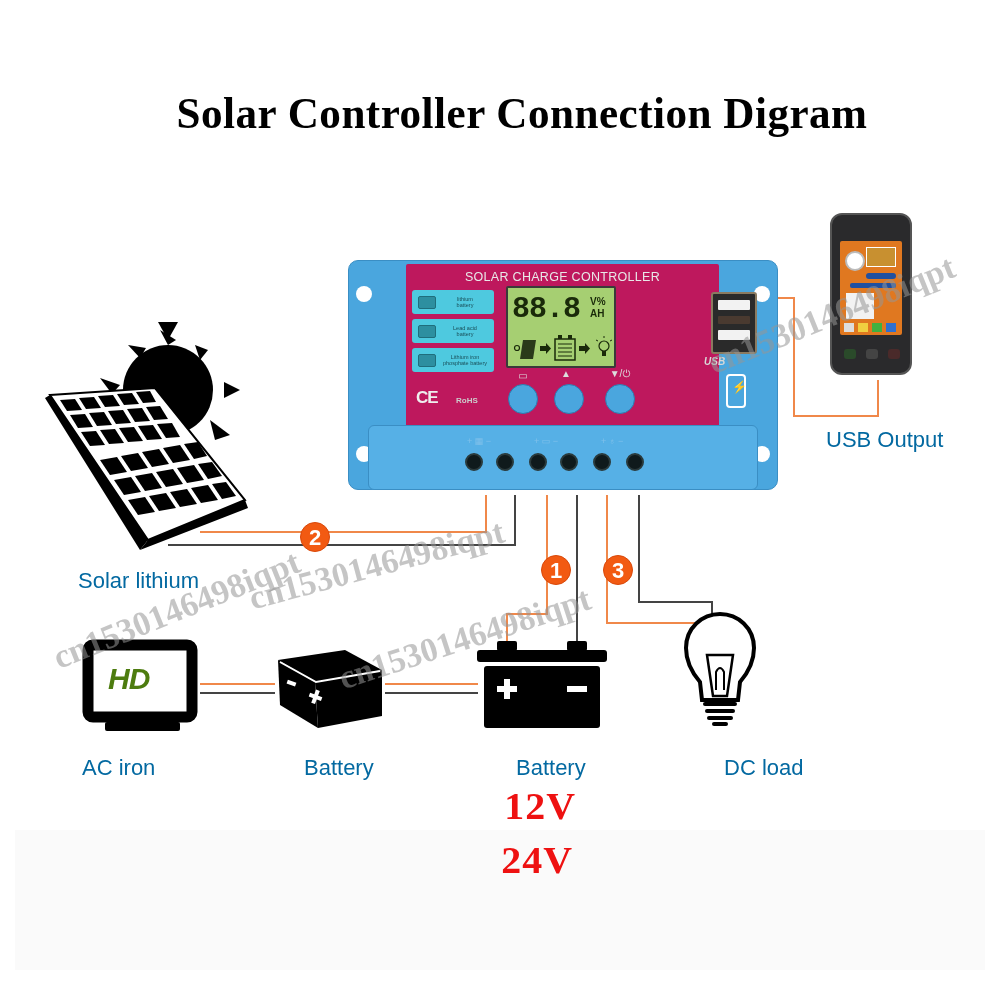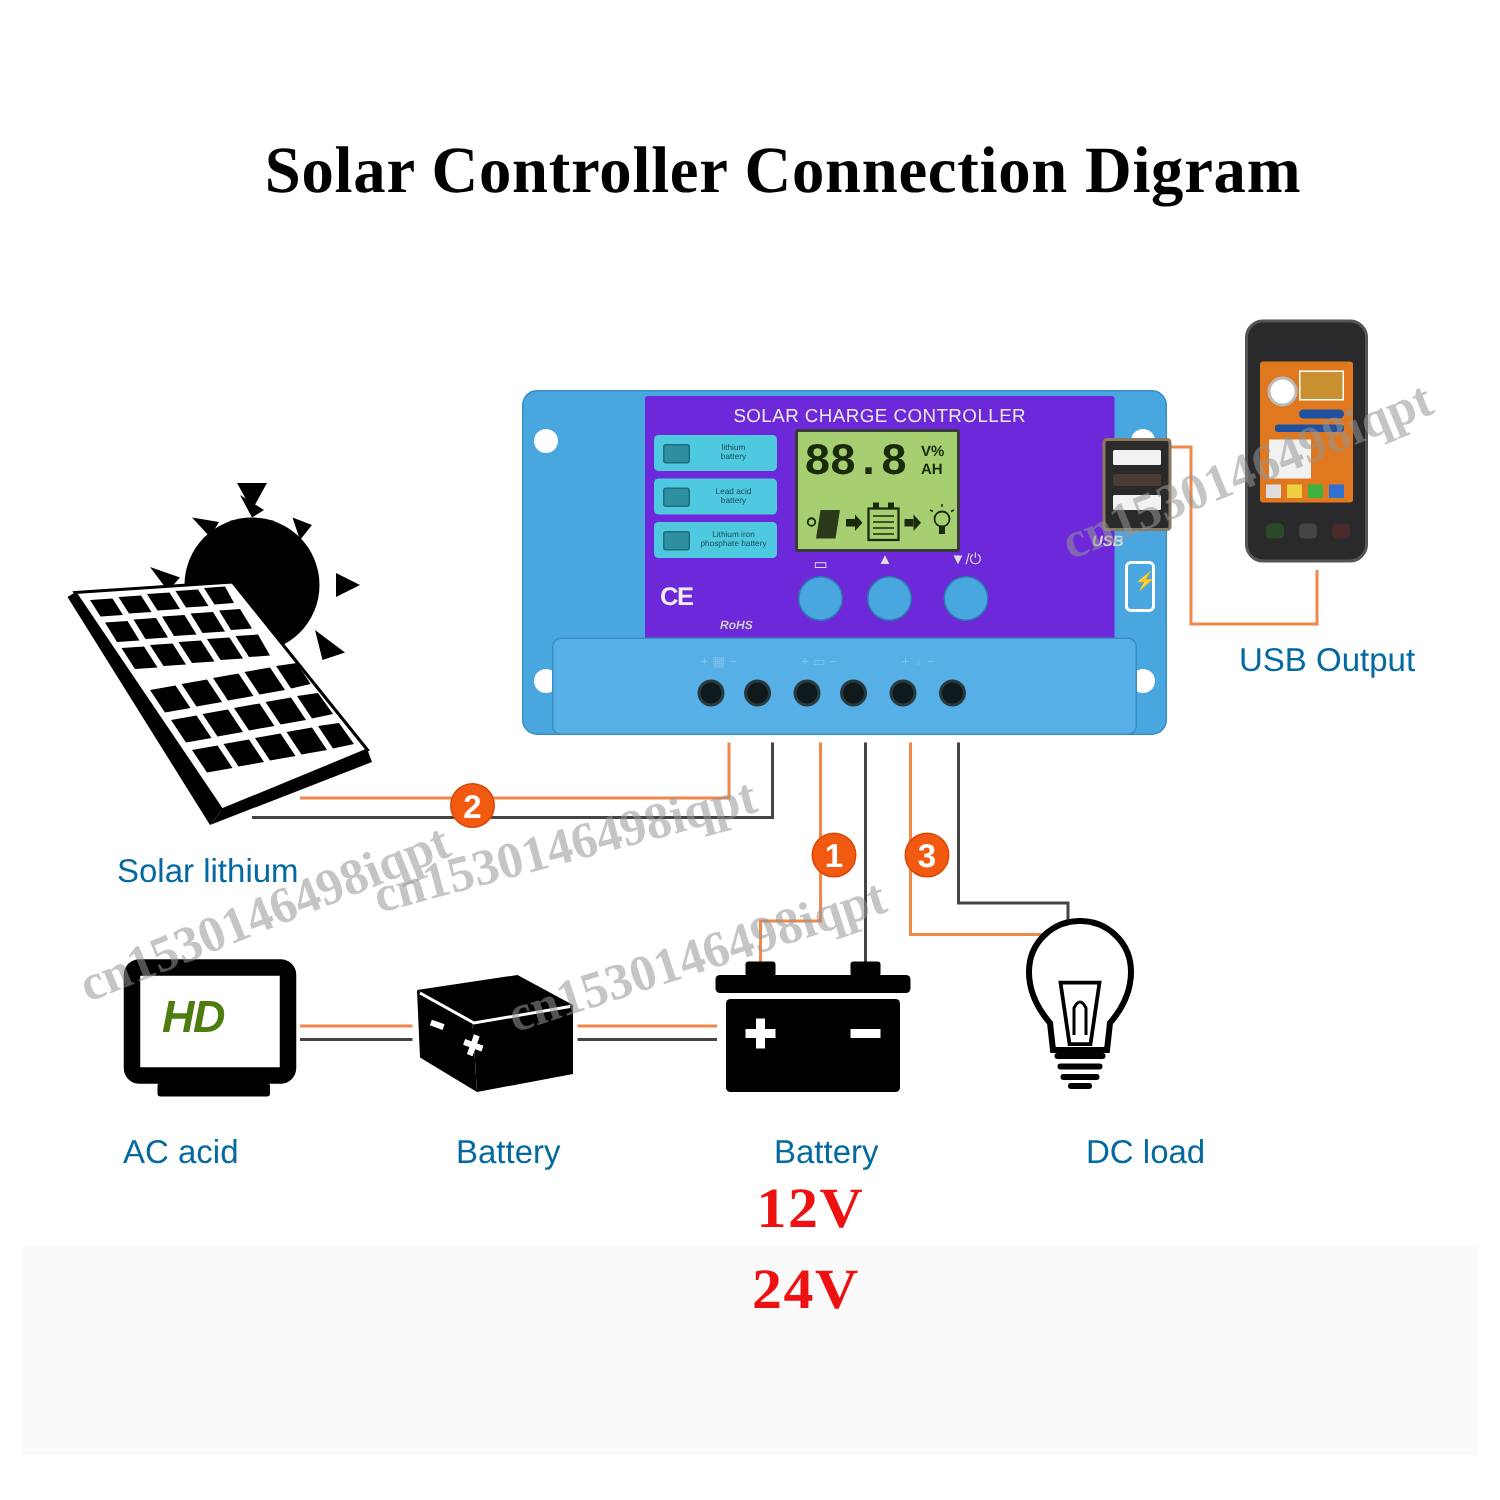--- a/index.html
+++ b/index.html
@@ -23,23 +23,22 @@
     color: #ee1111; letter-spacing: 1px; transform: scaleX(1.05);
   }
 
   
   .ctrl-body { left: 348px; top: 260px; width: 430px; height: 230px; }
   .ctrl-base {
     left: 0; top: 0; width: 430px; height: 230px; background: #4aa6de;
     border-radius: 10px; border: 1px solid #3a8ec4;
   }
   .ctrl-black {
-    left: 58px; top: 4px; width: 313px; height: 168px; background: #6d28d9;
+    left: 58px; top: 4px; width: 313px; height: 168px; background: #be185d;
     border-radius: 2px;
-    margin-left: 24px;
   }
   .mount-hole { width: 16px; height: 16px; border-radius: 50%; background: #fff; }
   .ctrl-title { left: 0; top: 6px; width: 313px; text-align: center; color: #e8e8e8; font-size: 12.5px; letter-spacing: 0.3px; }
 
   .bat-btn {
     width: 82px; height: 24px; background: #4ec9df; border-radius: 3px;
     display: flex; align-items: center; padding-left: 6px;
   }
   .bat-icon { width: 18px; height: 13px; background: #2d8fa0; border: 1px solid #1f6e7c; border-radius: 2px; }
   .bat-text { font-size: 5.5px; color: #1a4e58; text-align: center; flex: 1; line-height: 6px; }
@@ -229,21 +228,21 @@
 
     <div class="abs knob-label" style="left:102px; top:106px;">▭</div>
     <div class="abs knob-label" style="left:145px; top:104px;">▲</div>
     <div class="abs knob-label" style="left:196px; top:104px; width:36px;">▼/⏻</div>
 
     <div class="abs knob" style="left:102px; top:120px;"></div>
     <div class="abs knob" style="left:148px; top:120px;"></div>
     <div class="abs knob" style="left:199px; top:120px;"></div>
 
     <div class="abs" style="left:10px; top:124px; color:#eee; font-size:17px; font-weight:bold; letter-spacing:-1px;">CE</div>
-    <div class="abs" style="left:50px; top:148px; color:#ccc; font-size:8px; font-weight:bold; font-style:italic;text-align:center;">RoHS</div>
+    <div class="abs" style="left:50px; top:132px; color:#ccc; font-size:8px; font-weight:bold; text-align:center;">RoHS</div>
 
     <div class="abs usb-port">
       <div class="abs usb-slot" style="top:6px;"></div>
       <div class="abs usb-slot" style="top:22px; background:#4a3a30; height:8px;"></div>
       <div class="abs usb-slot" style="top:36px;"></div>
     </div>
     <div class="abs usb-text">USB</div>
     <div class="abs phone-icon">
       <div style="position:absolute;left:4px;top:5px;color:#fff;font-size:12px;line-height:12px;">⚡</div>
     </div>
@@ -281,21 +280,21 @@
   <div class="abs" style="left:56px; top:134px; width:12px; height:10px; background:#4a2a2a; border-radius:3px;"></div>
 </div>
 <div class="abs label" style="left:826px; top:427px;">USB Output</div>
 
 <svg width="1000" height="1000">
   <rect x="88" y="645" width="104" height="72" rx="5" fill="#fff" stroke="#000" stroke-width="11"></rect>
   <rect x="130" y="720" width="20" height="6" fill="#000"></rect>
   <rect x="105" y="722" width="75" height="9" rx="2" fill="#000"></rect>
 </svg>
 <div class="abs" style="left:108px; top:662px; font-size:30px; font-weight:bold; font-style:italic; color:#4d7c0f; letter-spacing:-1px;">HD</div>
-<div class="abs label" style="left:82px; top:755px;">AC acid</div>
+<div class="abs label" style="left:82px; top:755px;">AC iron</div>
 
 <svg width="1000" height="1000">
   <polygon points="278,660 345,650 382,670 315,682" fill="#000"></polygon>
   <polygon points="278,660 315,682 318,728 280,705" fill="#000"></polygon>
   <polygon points="315,682 382,670 382,716 318,728" fill="#000"></polygon>
   <polyline points="280,662 316,682 380,671" fill="none" stroke="#fff" stroke-width="2"></polyline>
   <rect x="287" y="681" width="9" height="4" fill="#fff" transform="rotate(20 291 683)"></rect>
   <g transform="rotate(20 316 697)">
     <rect x="309" y="695" width="13" height="4" fill="#fff"></rect>
     <rect x="313.5" y="690" width="4" height="14" fill="#fff"></rect>

